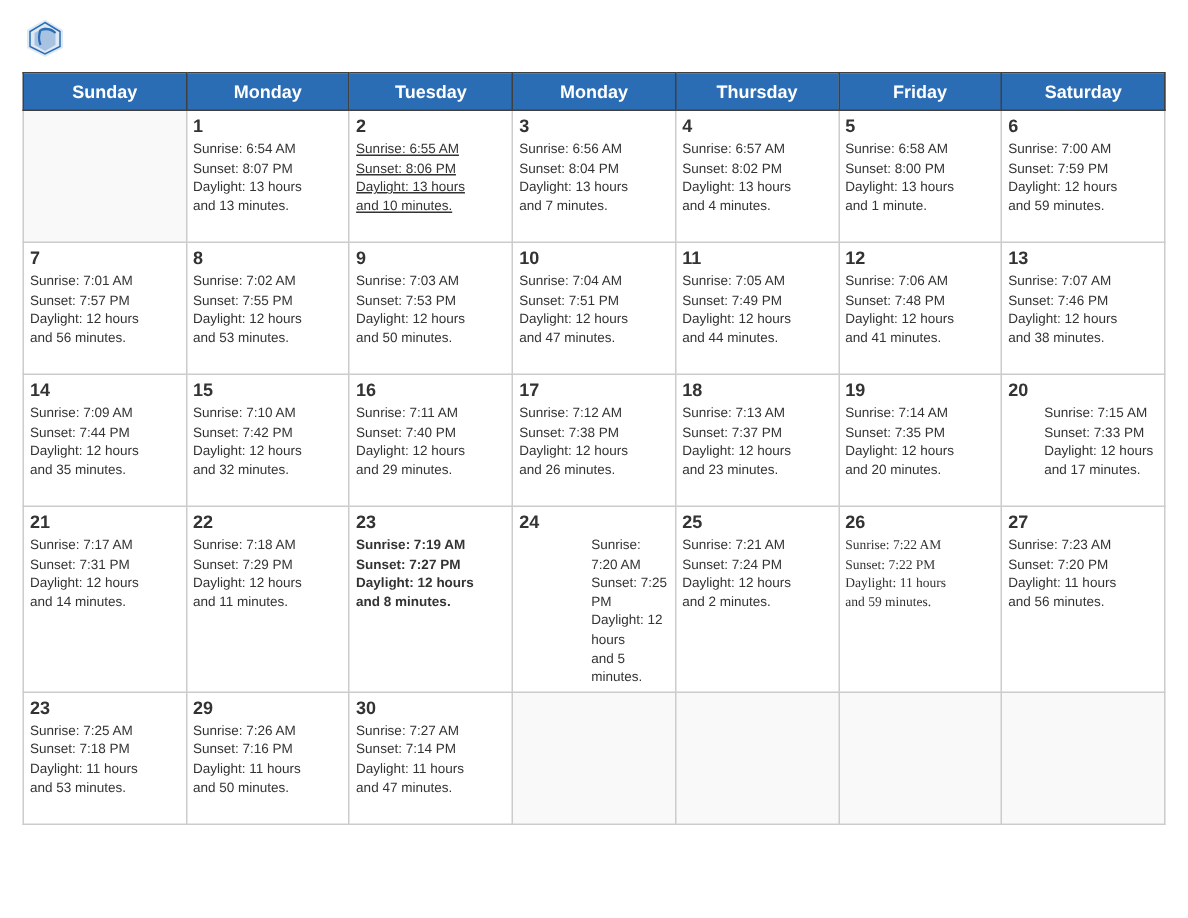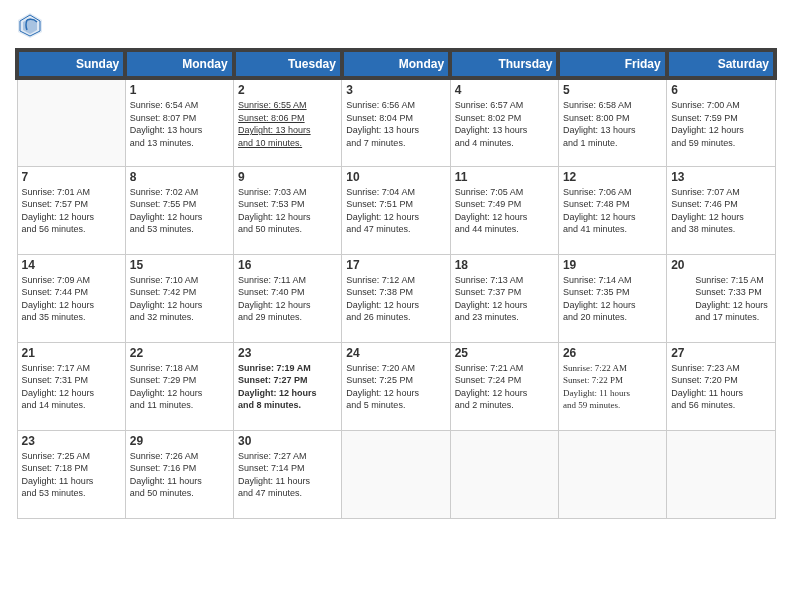--- a/index.html
+++ b/index.html
@@ -59,24 +59,24 @@
     }
     .calendar {
       width: 100%;
       border-collapse: collapse;
       font-size: 10px;
     }
     .calendar th {
       background-color: #2a6db5;
       color: #fff;
       padding: 5px 4px;
-      text-align: right;
+      text-align: center;
       font-size: 12px;
       font-weight: bold;
-      border: 4px solid #404040;
+      border: 1px solid #404040;
     }
     .calendar td {
       border: 1px solid #ccc;
       padding: 3px 4px;
       vertical-align: top;
       width: calc(100% / 7);
       height: 88px;
     }
     .day-num {
       font-size: 12px;
@@ -294,21 +294,21 @@
           </td>
           <td>
             <div class="day-num">23</div>
             <div class="day-info" style="white-space: pre-line; font-weight: bold;">Sunrise: 7:19 AM
 Sunset: 7:27 PM
 Daylight: 12 hours
 and 8 minutes.</div>
           </td>
           <td>
             <div class="day-num">24</div>
-            <div class="day-info" style="white-space: pre-line;">Sunrise: 7:20 AM
+            <div class="day-info" style="white-space: pre-line; margin-left: 48px;">Sunrise: 7:20 AM
 Sunset: 7:25 PM
 Daylight: 12 hours
 and 5 minutes.</div>
           </td>
           <td>
             <div class="day-num">25</div>
             <div class="day-info" style="white-space: pre-line;">Sunrise: 7:21 AM
 Sunset: 7:24 PM
 Daylight: 12 hours
 and 2 minutes.</div>

